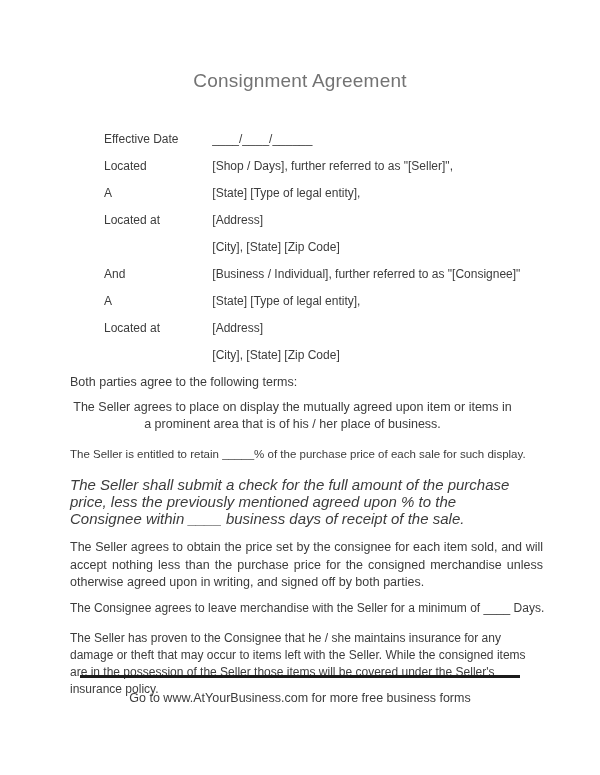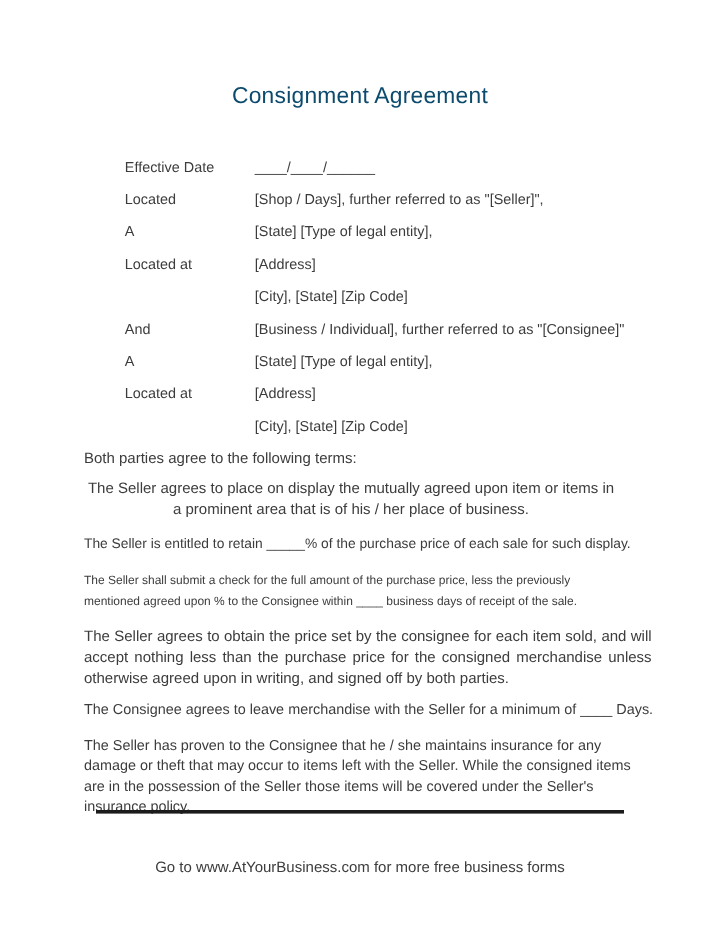--- a/index.html
+++ b/index.html
@@ -10,48 +10,48 @@
     background: #ffffff;
     font-family: "Liberation Sans", "DejaVu Sans", sans-serif;
     color: #3c3c3c;
     overflow: hidden;
   }
   .doc-title {
     padding-top: 70px;
     text-align: center;
     font-size: 19px;
     font-weight: 400;
-    color: #0c4a6e;
+    color: #737373;
     letter-spacing: 0.2px;
   }
   .form-section { margin-top: 40px; padding-left: 104px; }
   .form-row { height: 27px; font-size: 12px; }
   .form-row .field-label { display: inline-block; width: 105px; vertical-align: top; }
   .form-row .field-value { display: inline-block; vertical-align: top; }
   .terms { padding-left: 70px; }
   .terms-intro { font-size: 12.5px; margin: 0 0 10px 0; }
   .para { margin: 0 0 13px 0; line-height: 17px; }
   .p-0 { font-size: 12.5px; width: 445px; margin-bottom: 13px; text-align: center; }
   .p-1 { font-size: 11.5px; width: 480px; margin-bottom: 13px; }
-  .p-2 { font-size: 10px;   width: 450px; line-height: 17px; margin-bottom: 12px; }
+  .p-2 { font-size: 15px;   width: 450px; line-height: 17px; margin-bottom: 12px; font-style: italic; }
   .p-3 { font-size: 12.5px; width: 473px; text-align: justify; line-height: 17.5px; margin-bottom: 8px; }
   .p-4 { font-size: 12px;   width: 463px; line-height: 17px; margin-bottom: 8px; }
   .p-5 { font-size: 12px;   width: 480px; }
   .footer-rule {
     position: absolute;
     left: 80px;
     top: 675px;
     width: 440px;
     height: 2.5px;
     background: #1b1b1b;
   }
   .footer-text {
     position: absolute;
     left: 0;
-    top: 716px;
+    top: 691px;
     width: 600px;
     text-align: center;
     font-size: 12.5px;
     color: #3c3c3c;
   }
 </style>
 </head>
 <body>
 
 <div class="page">

